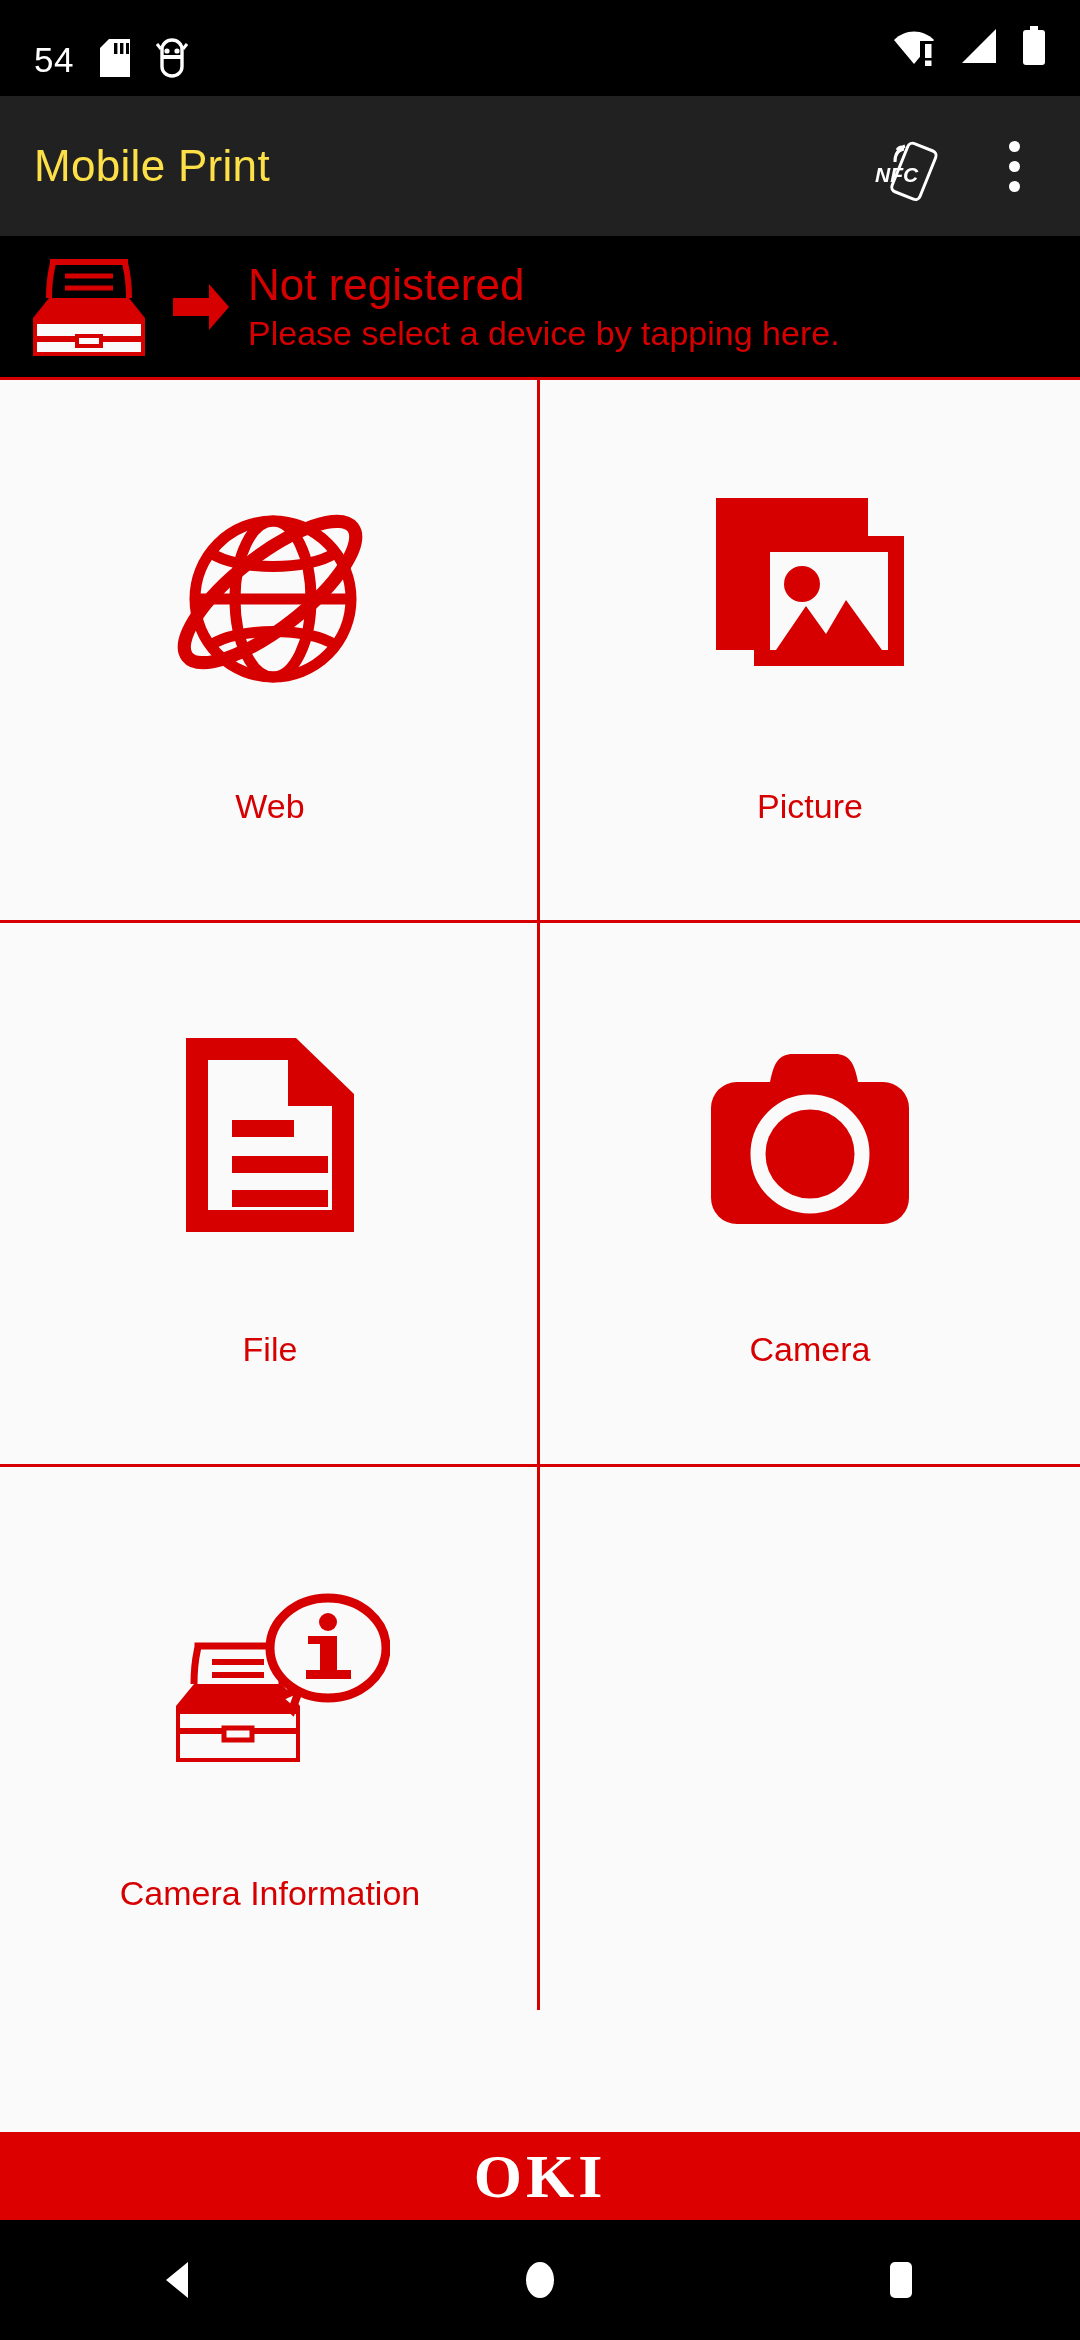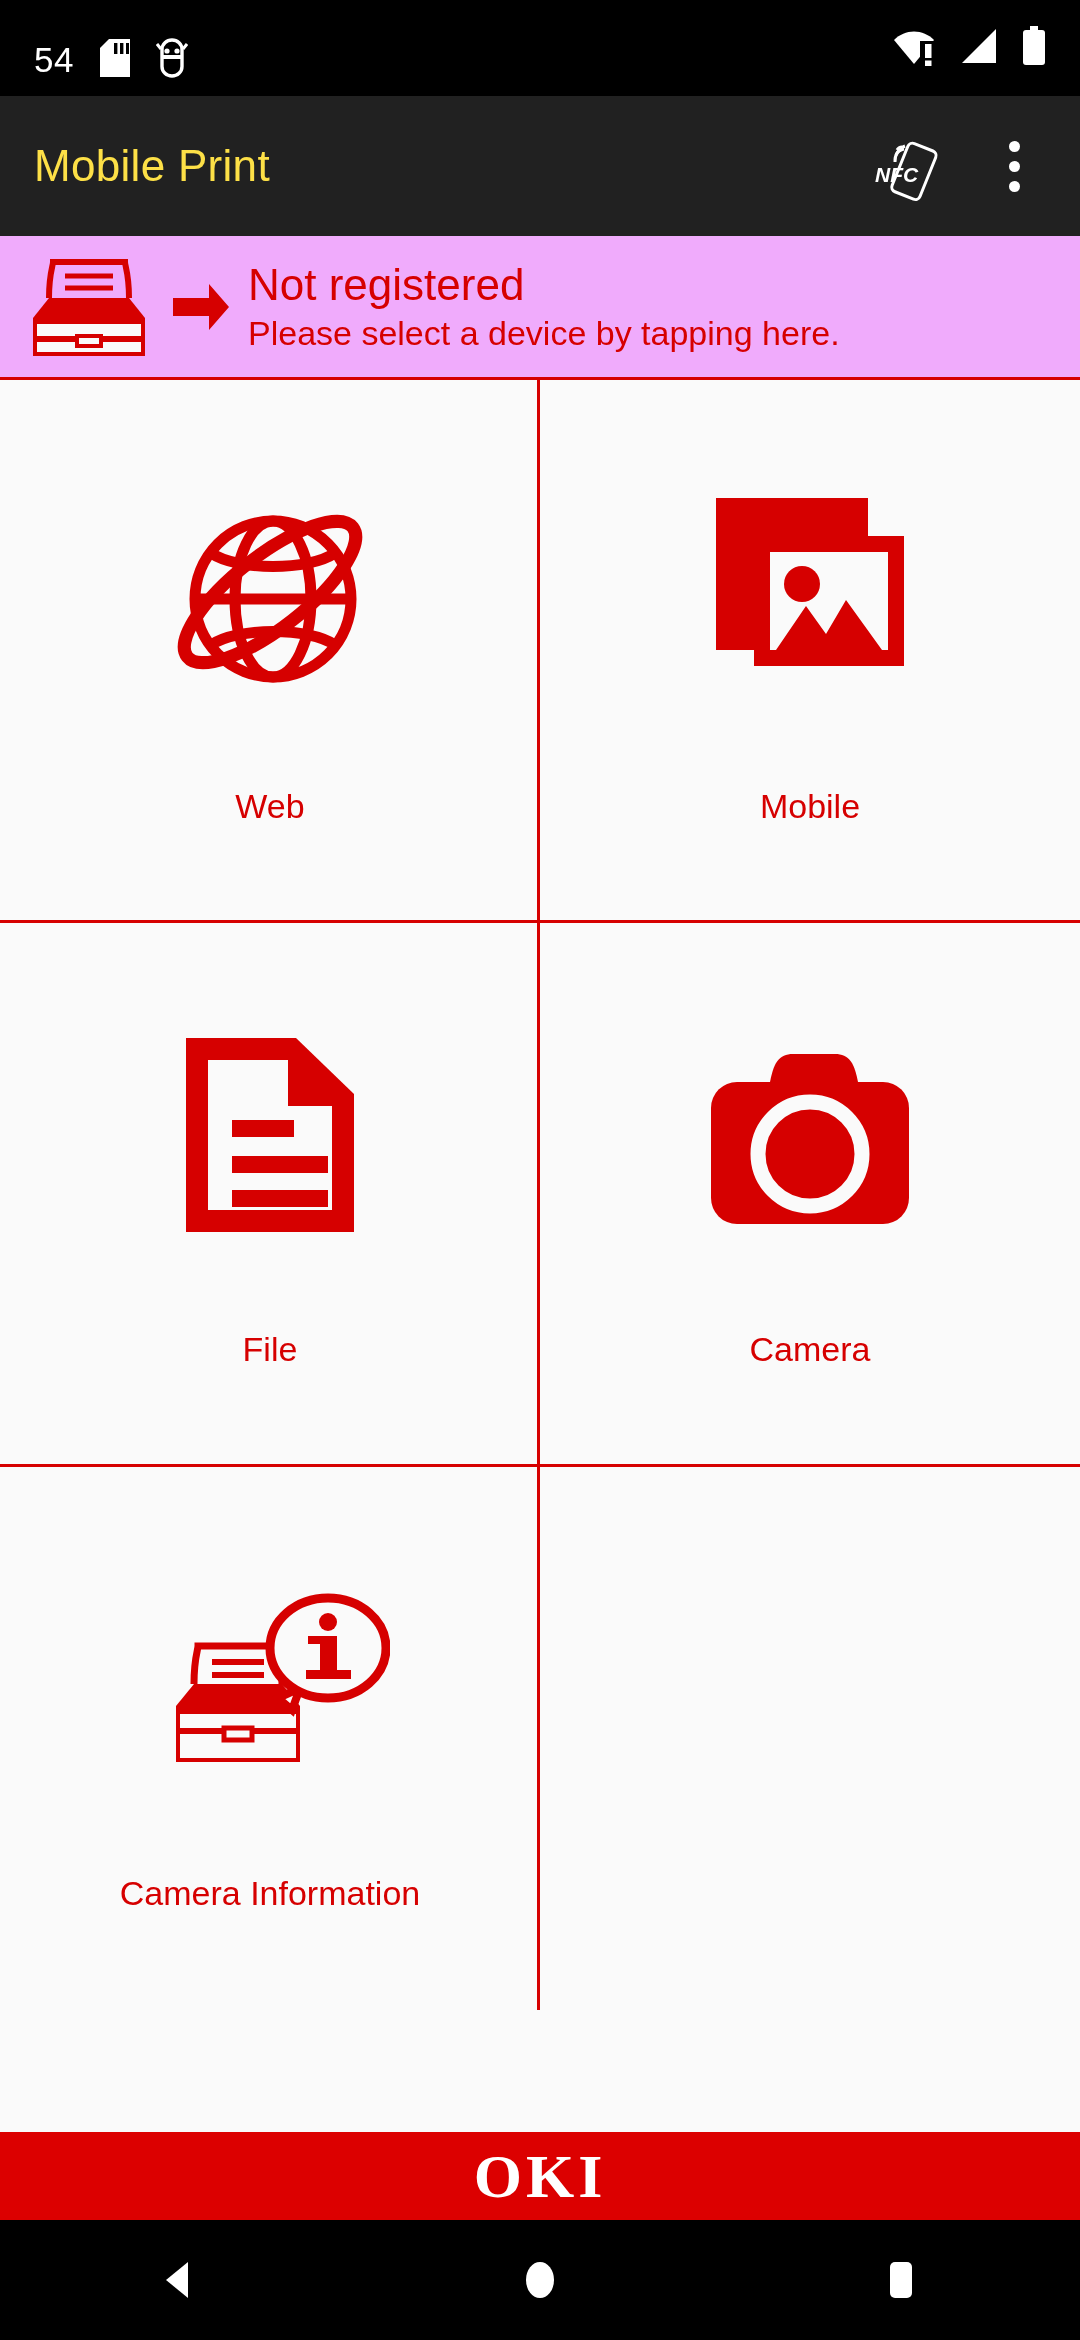--- a/index.html
+++ b/index.html
@@ -28,21 +28,21 @@
   }
   .appbar-title { color:#fde047; font-size:44px; letter-spacing:.3px; }
   .appbar-actions { margin-left:auto; display:flex; align-items:center; gap:34px;font-style:italic; }
   .nfc-btn { width:86px; height:86px; display:flex; align-items:center; justify-content:center; }
   .kebab { width:64px; height:86px; display:flex; flex-direction:column;
            align-items:center; justify-content:center; gap:9px; }
   .kebab i { width:11px; height:11px; border-radius:50%; background:#fff; display:block; }
 
   
   .status-banner {
-    height:144px; background:#f0abfc; display:flex; align-items:center;
+    height:144px; background:#000000; display:flex; align-items:center;
     padding:0 18px 0 14px; border-bottom:3px solid #D60000;
   }
   .sb-printer { width:150px; flex:0 0 150px; display:flex; align-items:center; justify-content:center; }
   .sb-arrow { width:72px; flex:0 0 72px; display:flex; align-items:center; justify-content:center; }
   .sb-text { padding-left:12px; color:#D60000; line-height:1.08; }
   .sb-title { font-size:44px; }
   .sb-sub { font-size:34px; margin-top:6px; }
 
   
   .grid {
@@ -204,21 +204,21 @@
     <div class="tile">
       <div class="tile-icon">
         <svg width="200" height="200" viewBox="0 0 200 200">
           <path d="M6 6 H158 V44 H44 V158 H6 Z" fill="#D60000"></path>
           <rect x="44" y="44" width="150" height="130" fill="#D60000"></rect>
           <rect x="60" y="60" width="118" height="98" fill="#FAFAFA"></rect>
           <circle cx="92" cy="92" r="18" fill="#D60000"></circle>
           <path d="M66 158 L96 114 L116 142 L136 108 L172 158 Z" fill="#D60000"></path>
         </svg>
       </div>
-      <div class="tile-label">Mobile</div>
+      <div class="tile-label">Picture</div>
     </div>
 
     <div class="tile">
       <div class="tile-icon">
         <svg width="180" height="206" viewBox="0 0 180 206">
           <path d="M6 6 H116 L174 62 V200 H6 Z" fill="#D60000"></path>
           <path d="M28 28 H108 V74 H152 V178 H28 Z" fill="#FAFAFA"></path>
           <rect x="52" y="88" width="62" height="17" fill="#D60000"></rect>
           <rect x="52" y="124" width="96" height="17" fill="#D60000"></rect>
           <rect x="52" y="158" width="96" height="17" fill="#D60000"></rect>

